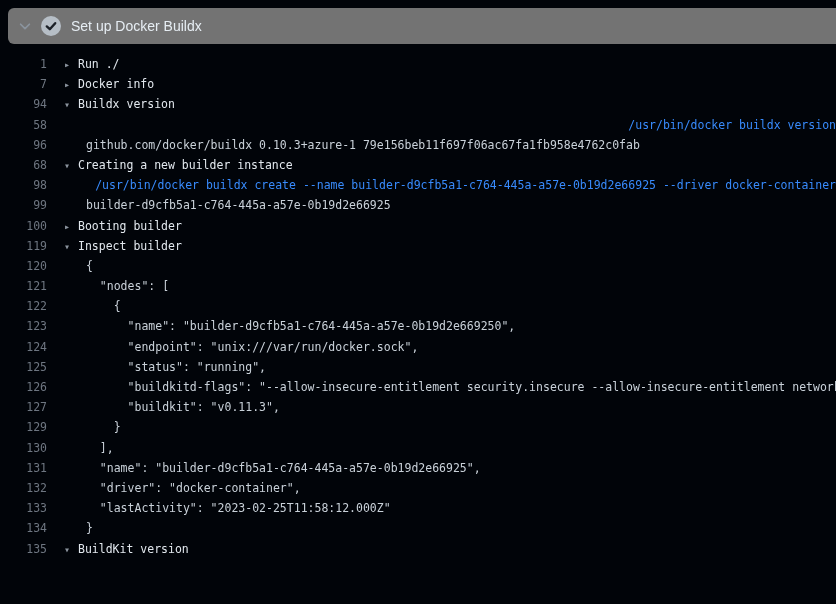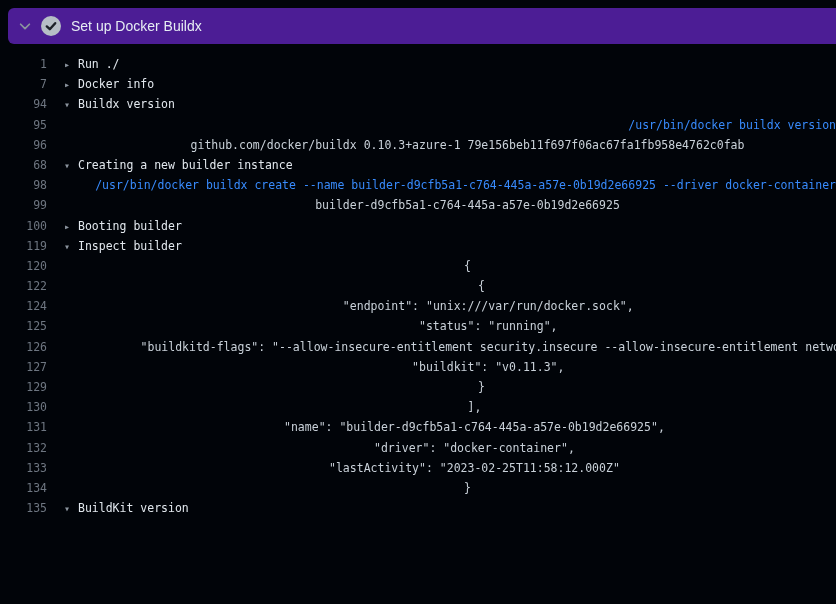--- a/index.html
+++ b/index.html
@@ -9,21 +9,21 @@
     width: 836px;
     height: 604px;
     overflow: hidden;
   }
   .step-header {
     position: absolute;
     left: 8px;
     top: 8px;
     right: 0;
     height: 36px;
-    background: #4c1d95;
+    background: #737373;
     border-radius: 6px 0 0 6px;
     display: flex;
     align-items: center;
     cursor: pointer;
   }
   .chevron-box {
     margin-left: 10px;
     width: 14px;
     height: 14px;
     display: flex;
@@ -68,21 +68,21 @@
     text-align: right;
     color: #6e7681;
     cursor: pointer;
     user-select: none;
   }
   .content {
     white-space: pre;
     overflow: hidden;
     flex: 1;
   }
-  .row.output .content { padding-left: 52px; color: #c9d1d9; text-align: center; }
+  .row.output .content { padding-left: 39px; color: #c9d1d9; }
   .row.command .content { padding-left: 38px; color: #388bfd; text-align: right; }
   .row.group .content { padding-left: 17px; color: #e2e8ee; cursor: pointer; }
   .marker {
     display: inline-block;
     width: 14px;
     color: #8b949e;
     font-size: 10px;
   }
 </style>
 </head>
@@ -110,21 +110,21 @@
   </div>
     <div class="row group">
     <span class="num">7</span>
     <span class="content"><span class="marker">▸</span><span class="text">Docker info</span></span>
   </div>
     <div class="row group">
     <span class="num">94</span>
     <span class="content"><span class="marker">▾</span><span class="text">Buildx version</span></span>
   </div>
     <div class="row command">
-    <span class="num">95</span>
+    <span class="num">58</span>
     <span class="content"><span class="text">/usr/bin/docker buildx version</span></span>
   </div>
     <div class="row output">
     <span class="num">96</span>
     <span class="content"><span class="text">github.com/docker/buildx 0.10.3+azure-1 79e156beb11f697f06ac67fa1fb958e4762c0fab</span></span>
   </div>
     <div class="row group">
     <span class="num">68</span>
     <span class="content"><span class="marker">▾</span><span class="text">Creating a new builder instance</span></span>
   </div>
@@ -142,24 +142,32 @@
   </div>
     <div class="row group">
     <span class="num">119</span>
     <span class="content"><span class="marker">▾</span><span class="text">Inspect builder</span></span>
   </div>
     <div class="row output">
     <span class="num">120</span>
     <span class="content"><span class="text">{</span></span>
   </div>
     <div class="row output">
+    <span class="num">121</span>
+    <span class="content"><span class="text">  "nodes": [</span></span>
+  </div>
+    <div class="row output">
     <span class="num">122</span>
     <span class="content"><span class="text">    {</span></span>
   </div>
     <div class="row output">
+    <span class="num">123</span>
+    <span class="content"><span class="text">      "name": "builder-d9cfb5a1-c764-445a-a57e-0b19d2e669250",</span></span>
+  </div>
+    <div class="row output">
     <span class="num">124</span>
     <span class="content"><span class="text">      "endpoint": "unix:///var/run/docker.sock",</span></span>
   </div>
     <div class="row output">
     <span class="num">125</span>
     <span class="content"><span class="text">      "status": "running",</span></span>
   </div>
     <div class="row output">
     <span class="num">126</span>
     <span class="content"><span class="text">      "buildkitd-flags": "--allow-insecure-entitlement security.insecure --allow-insecure-entitlement network.host",</span></span>

